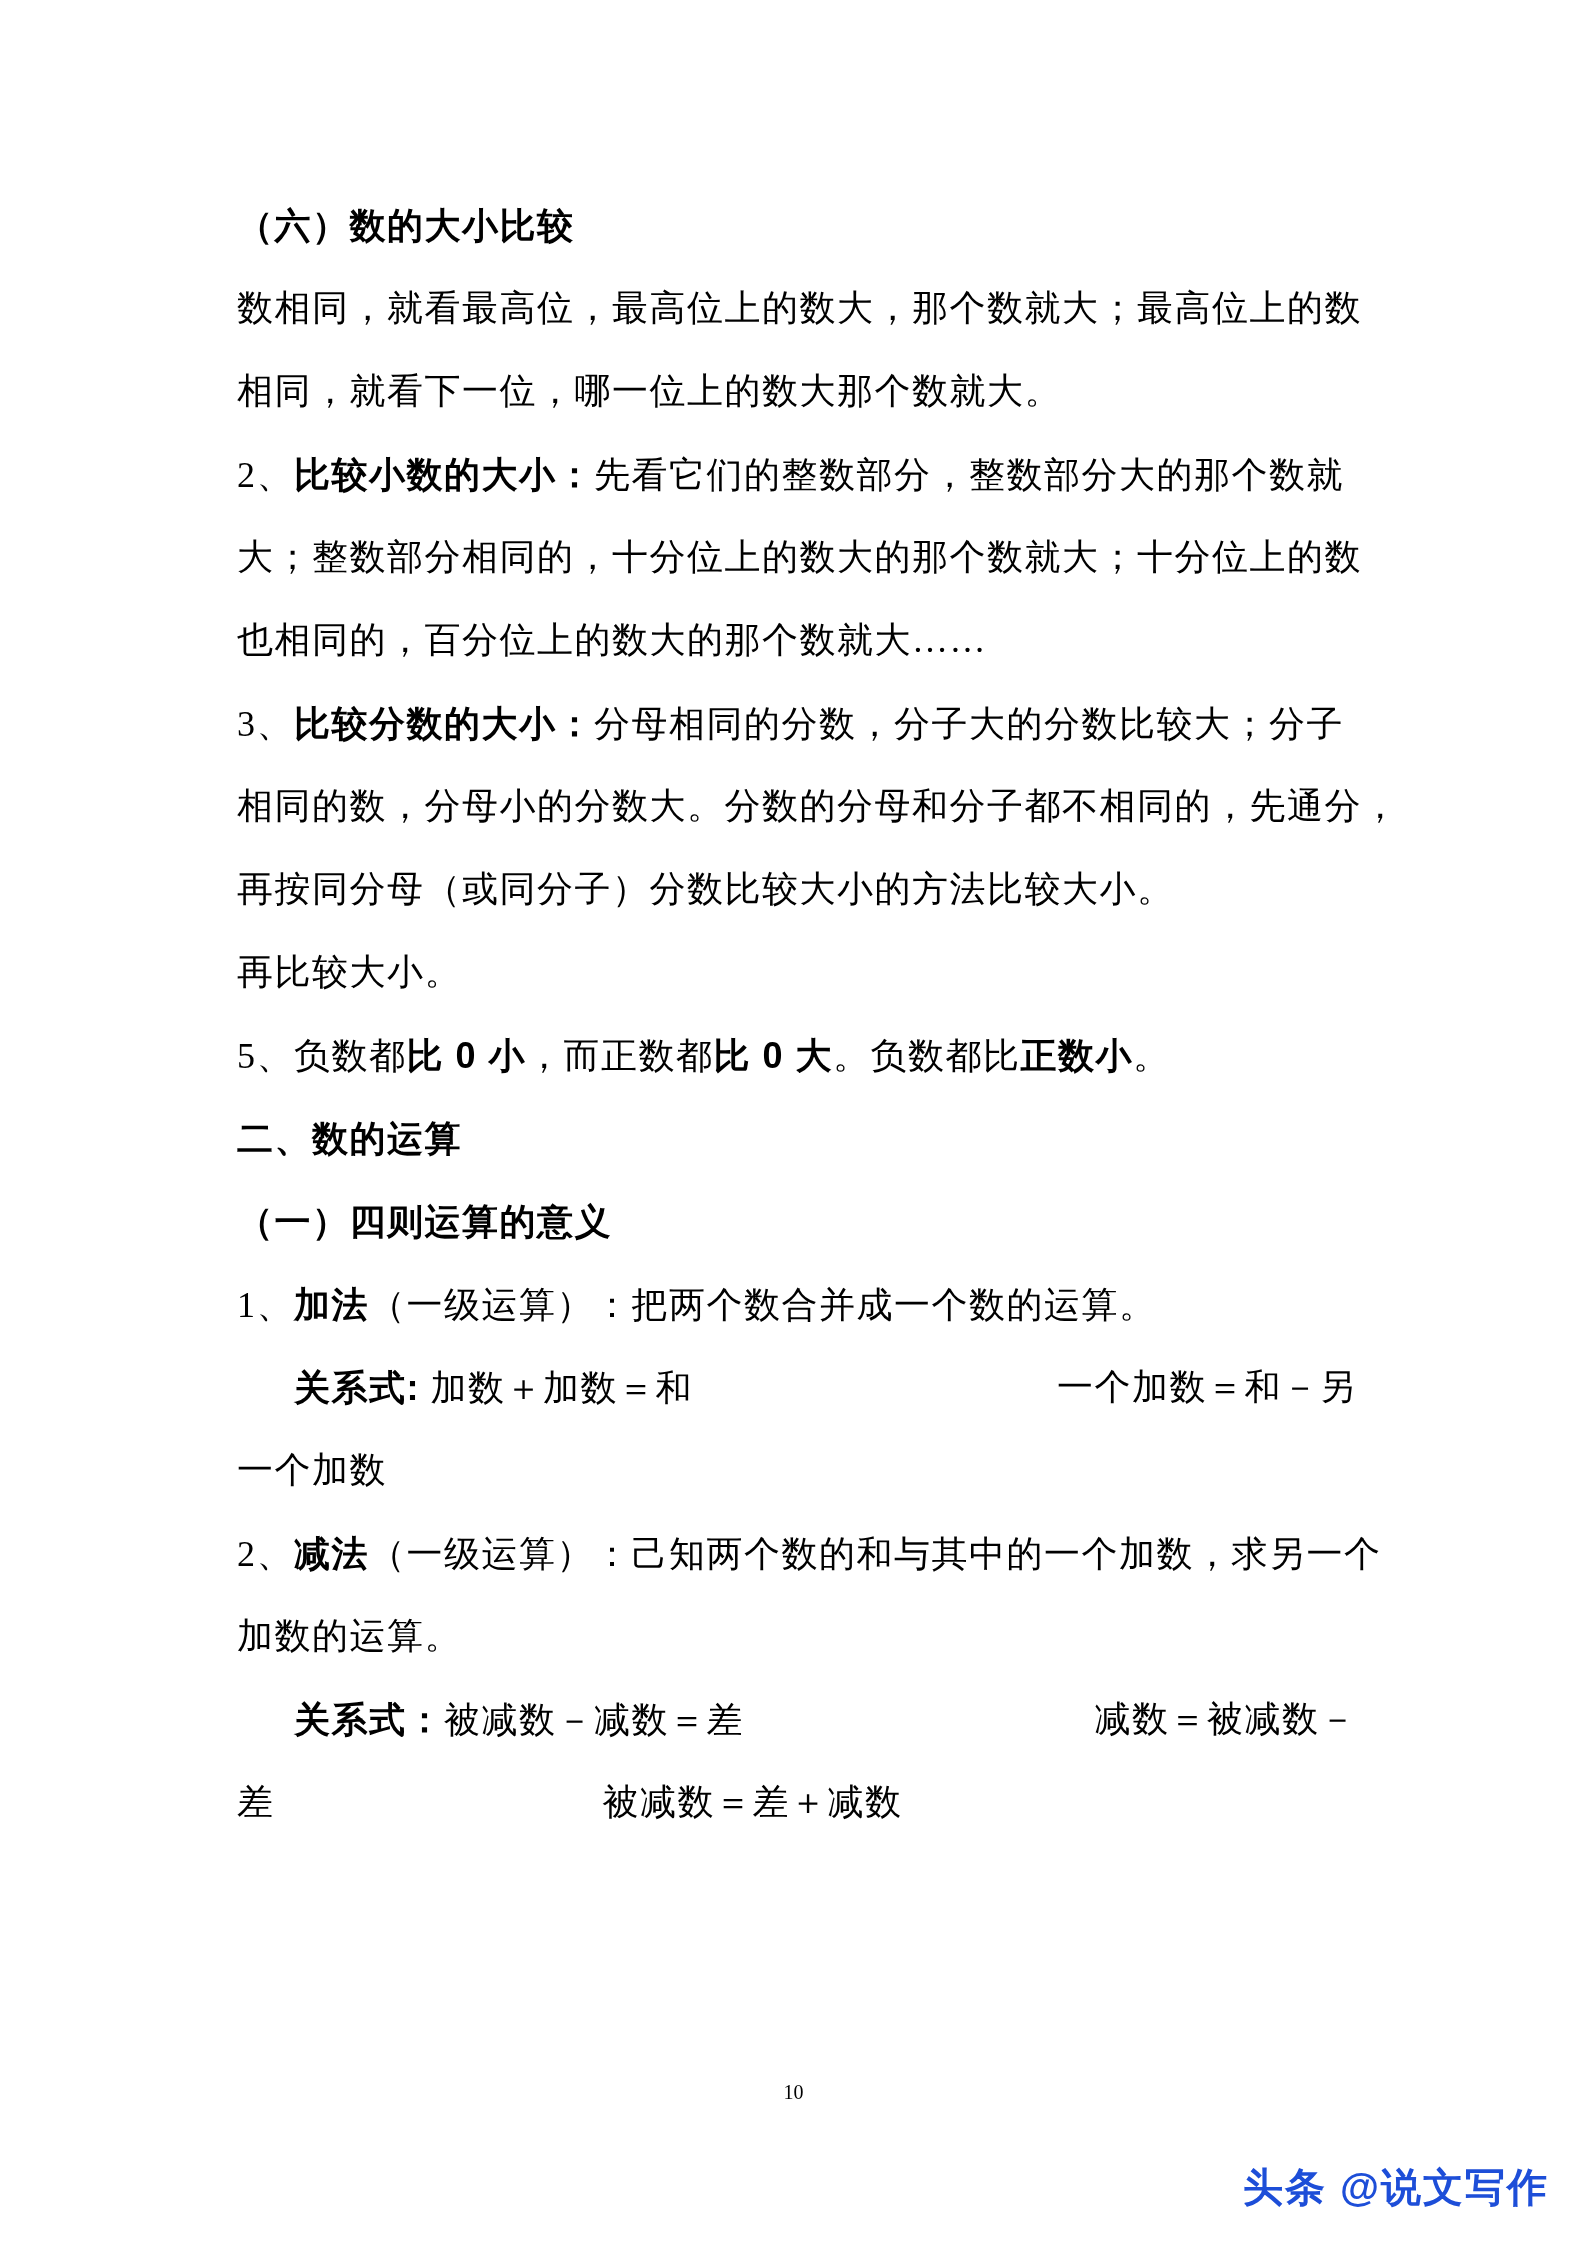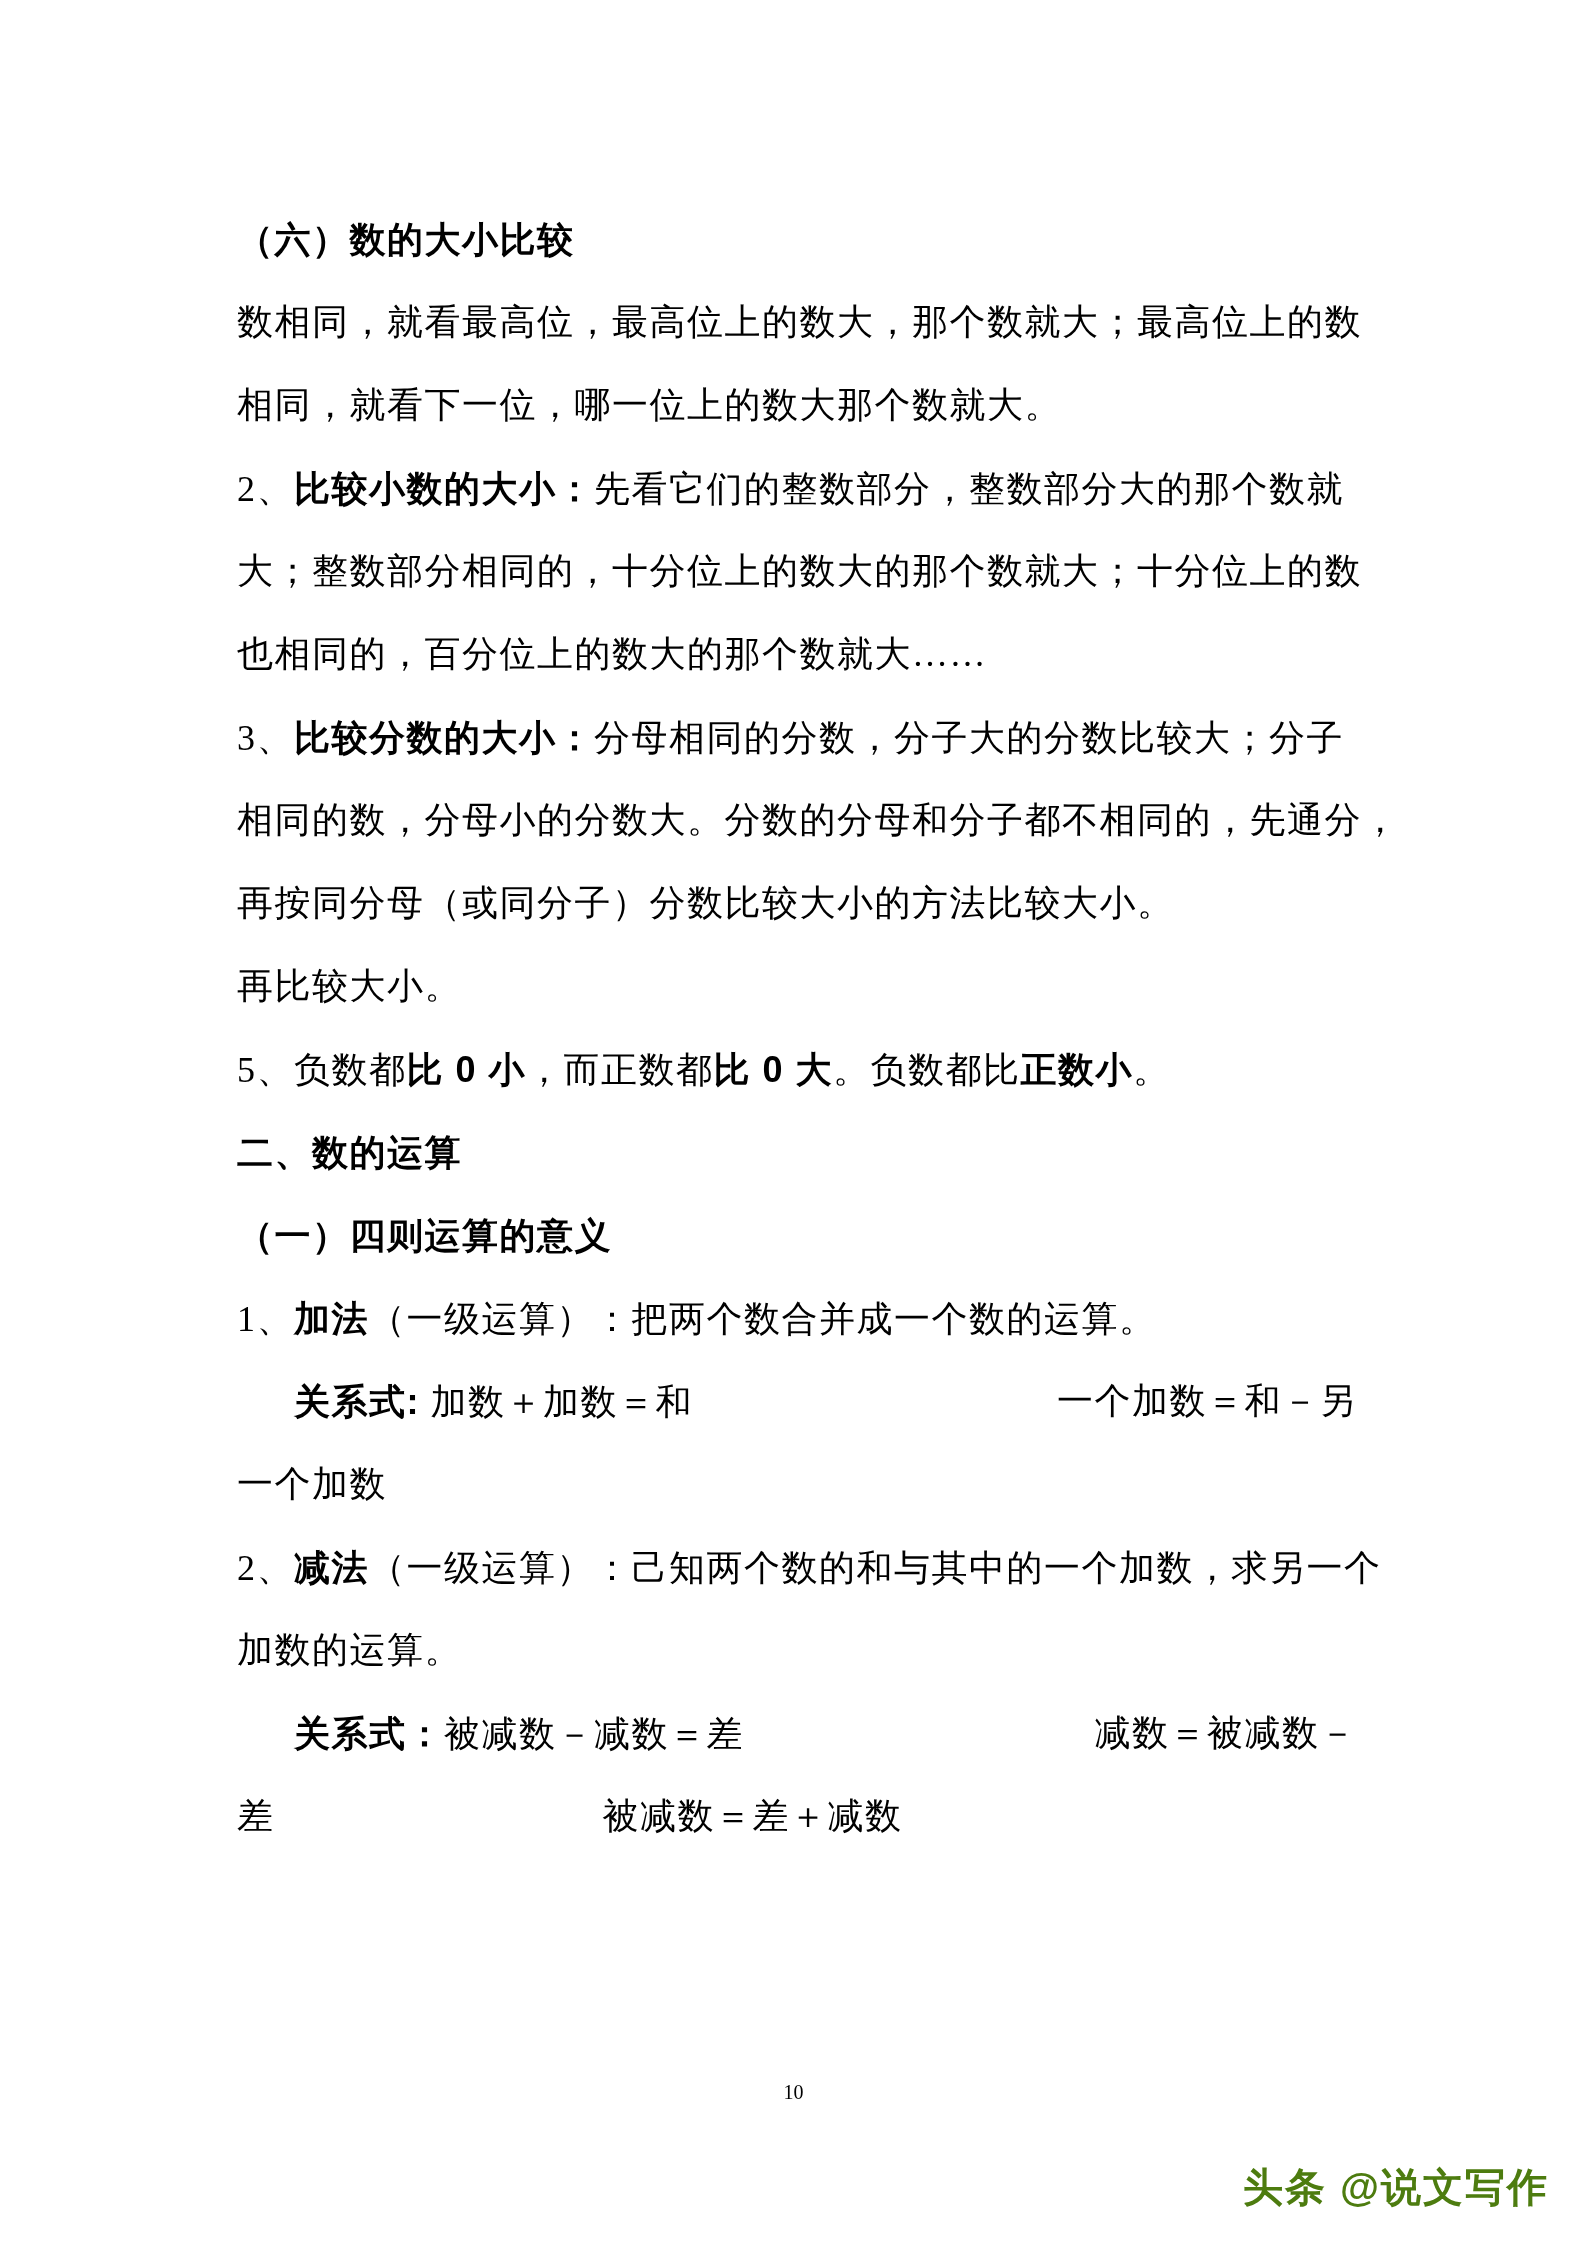--- a/index.html
+++ b/index.html
@@ -12,21 +12,21 @@
     width: 1587px;
     height: 2245px;
     background: #ffffff;
     overflow: hidden;
     font-family: "Liberation Serif", "DejaVu Serif", serif;
     color: #000000;
   }
   #lines {
     position: absolute;
     left: 237px;
-    top: 198px;
+    top: 184px;
     width: 1120px;
   }
   .line {
     position: relative;
     height: 83px;
     line-height: 83px;
     font-size: 36px;
     letter-spacing: 1.5px;
     white-space: pre;
     color: #000000;
@@ -63,21 +63,21 @@
     color: #000000;
   }
   .watermark {
     position: absolute;
     top: 2160px;
     right: 38px;
     font-size: 40px;
     line-height: 54px;
     font-weight: 700;
     font-family: "Liberation Sans", "DejaVu Sans", sans-serif;
-    color: #4d7c0f;
+    color: #1d4ed8;
     letter-spacing: 2px;
     text-shadow: 2px 2px 0 rgba(255,255,255,0.55);
   }
 </style>
 </head>
 <body>
 
 <div id="page">
   <div id="lines">
       <div class="line heading"><span class="seg bold">（六）数的大小比较</span></div>

